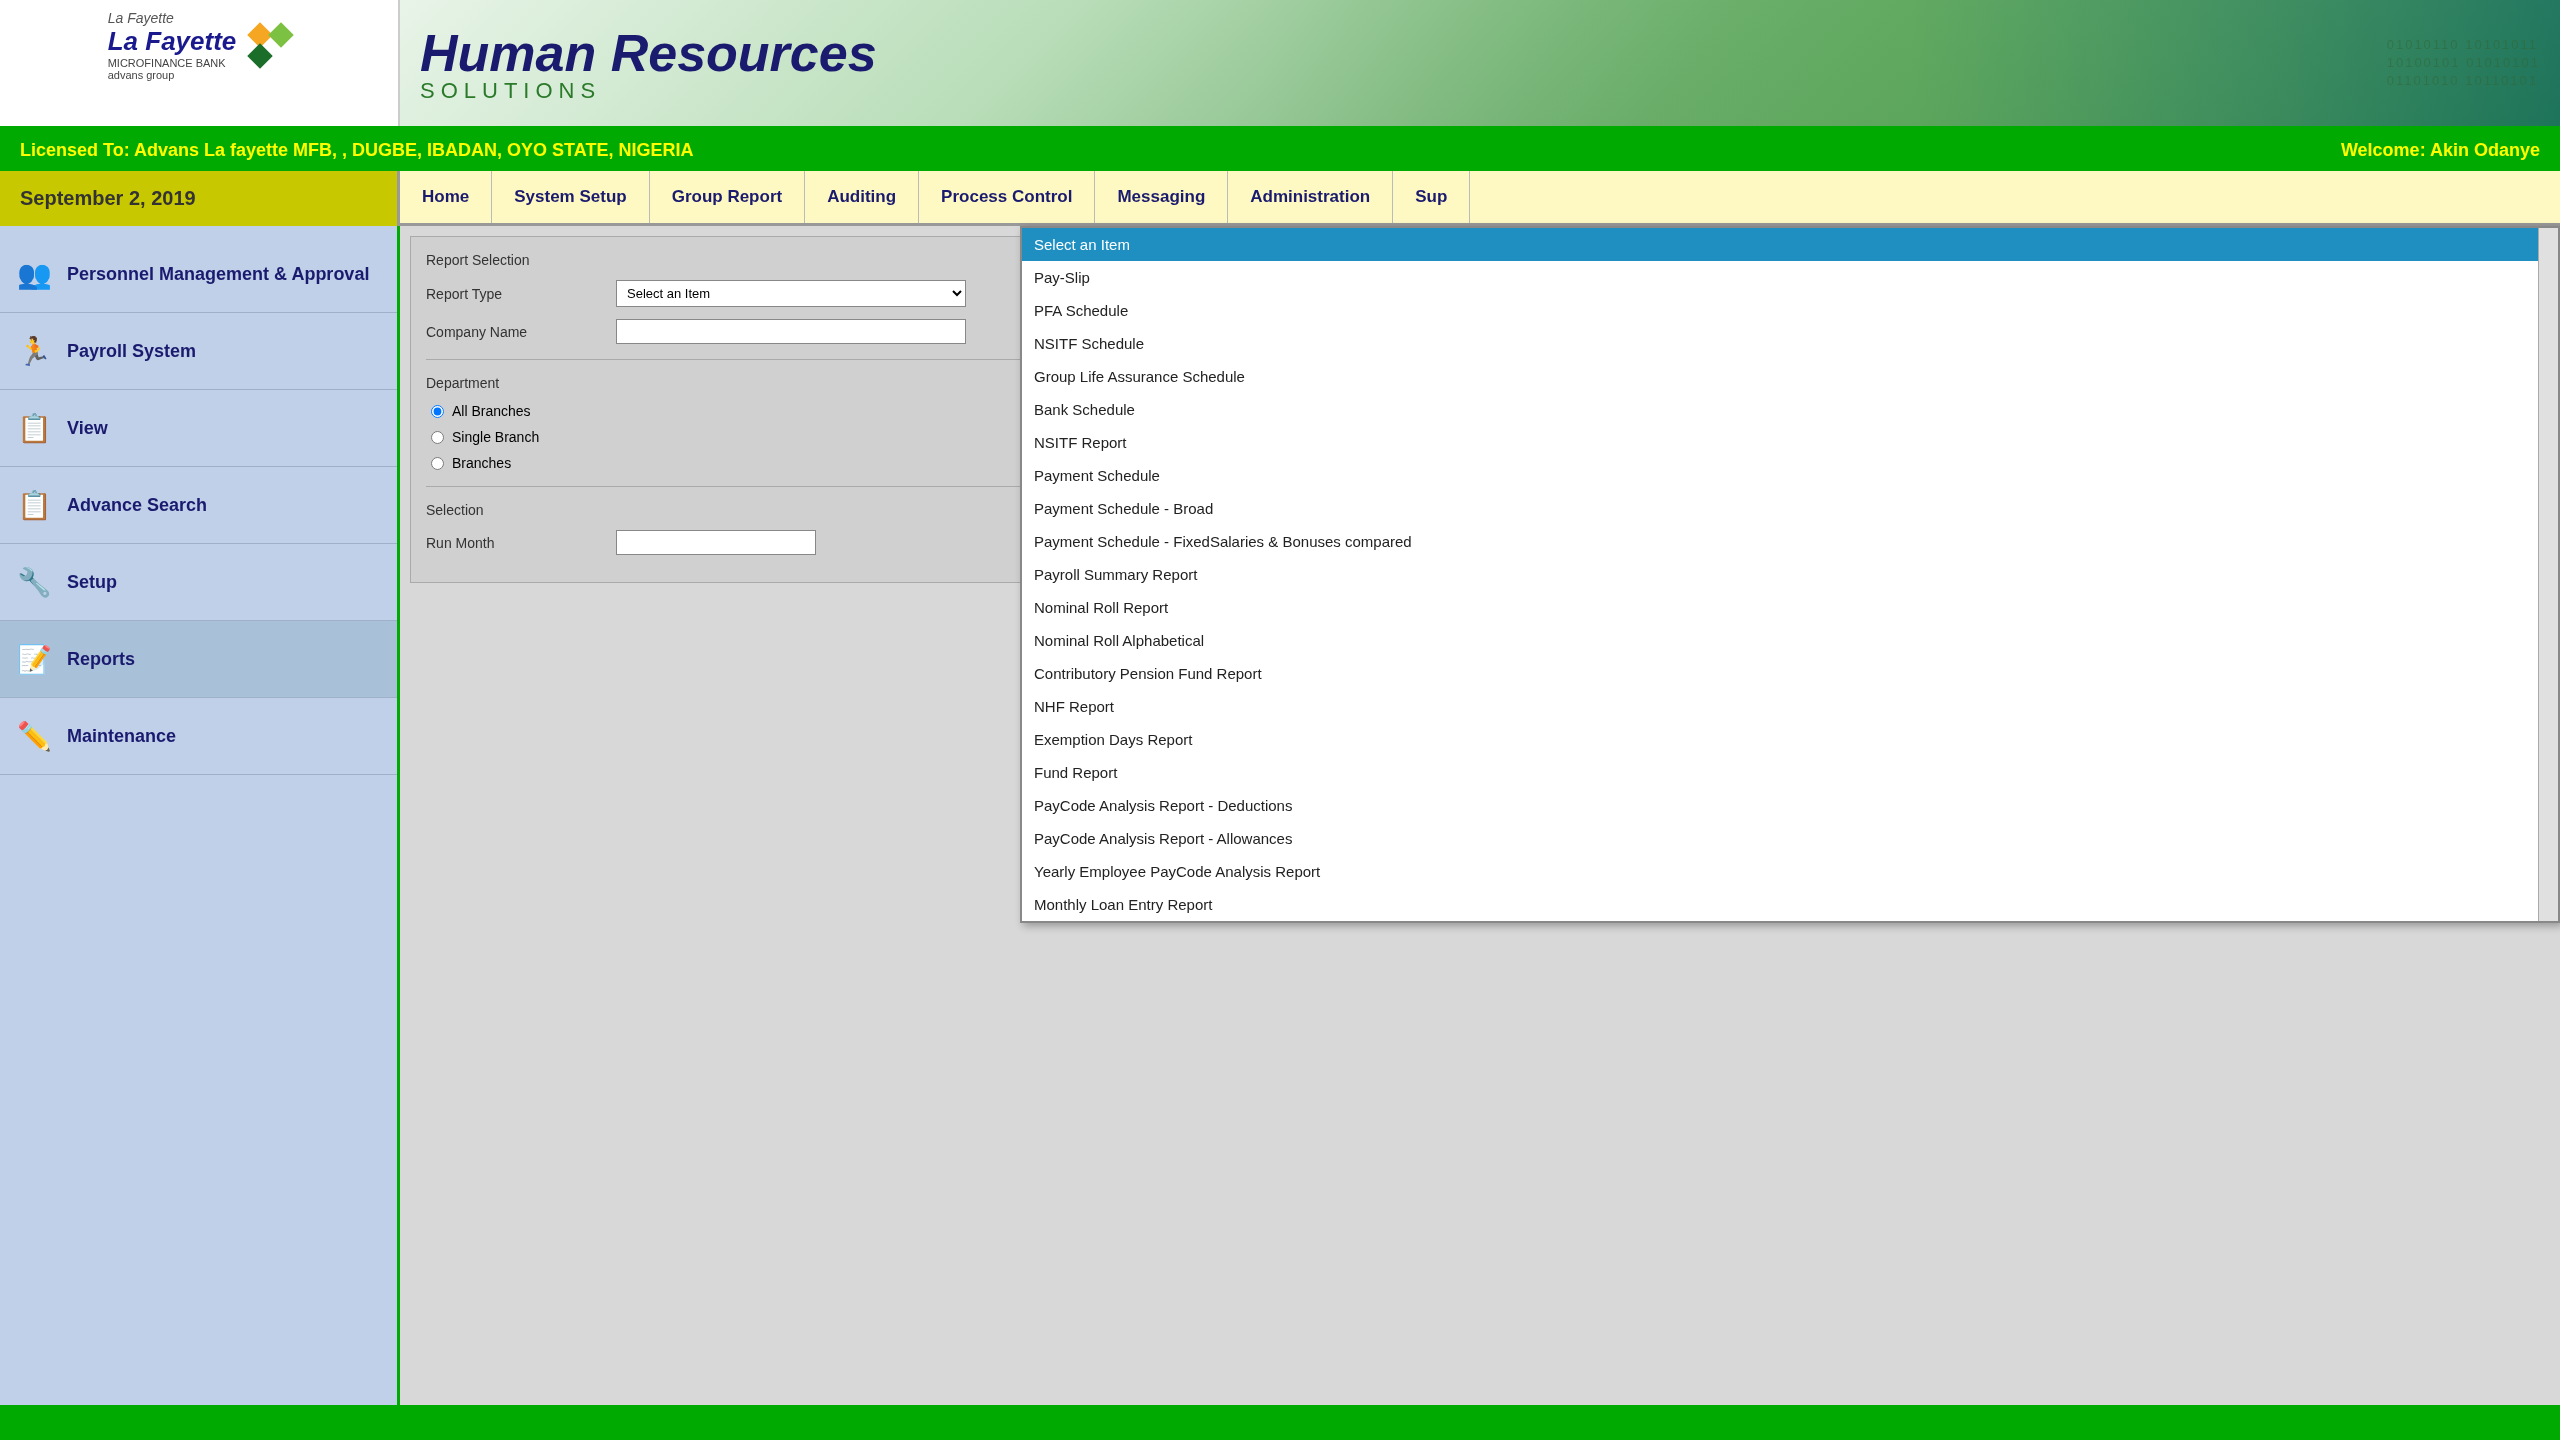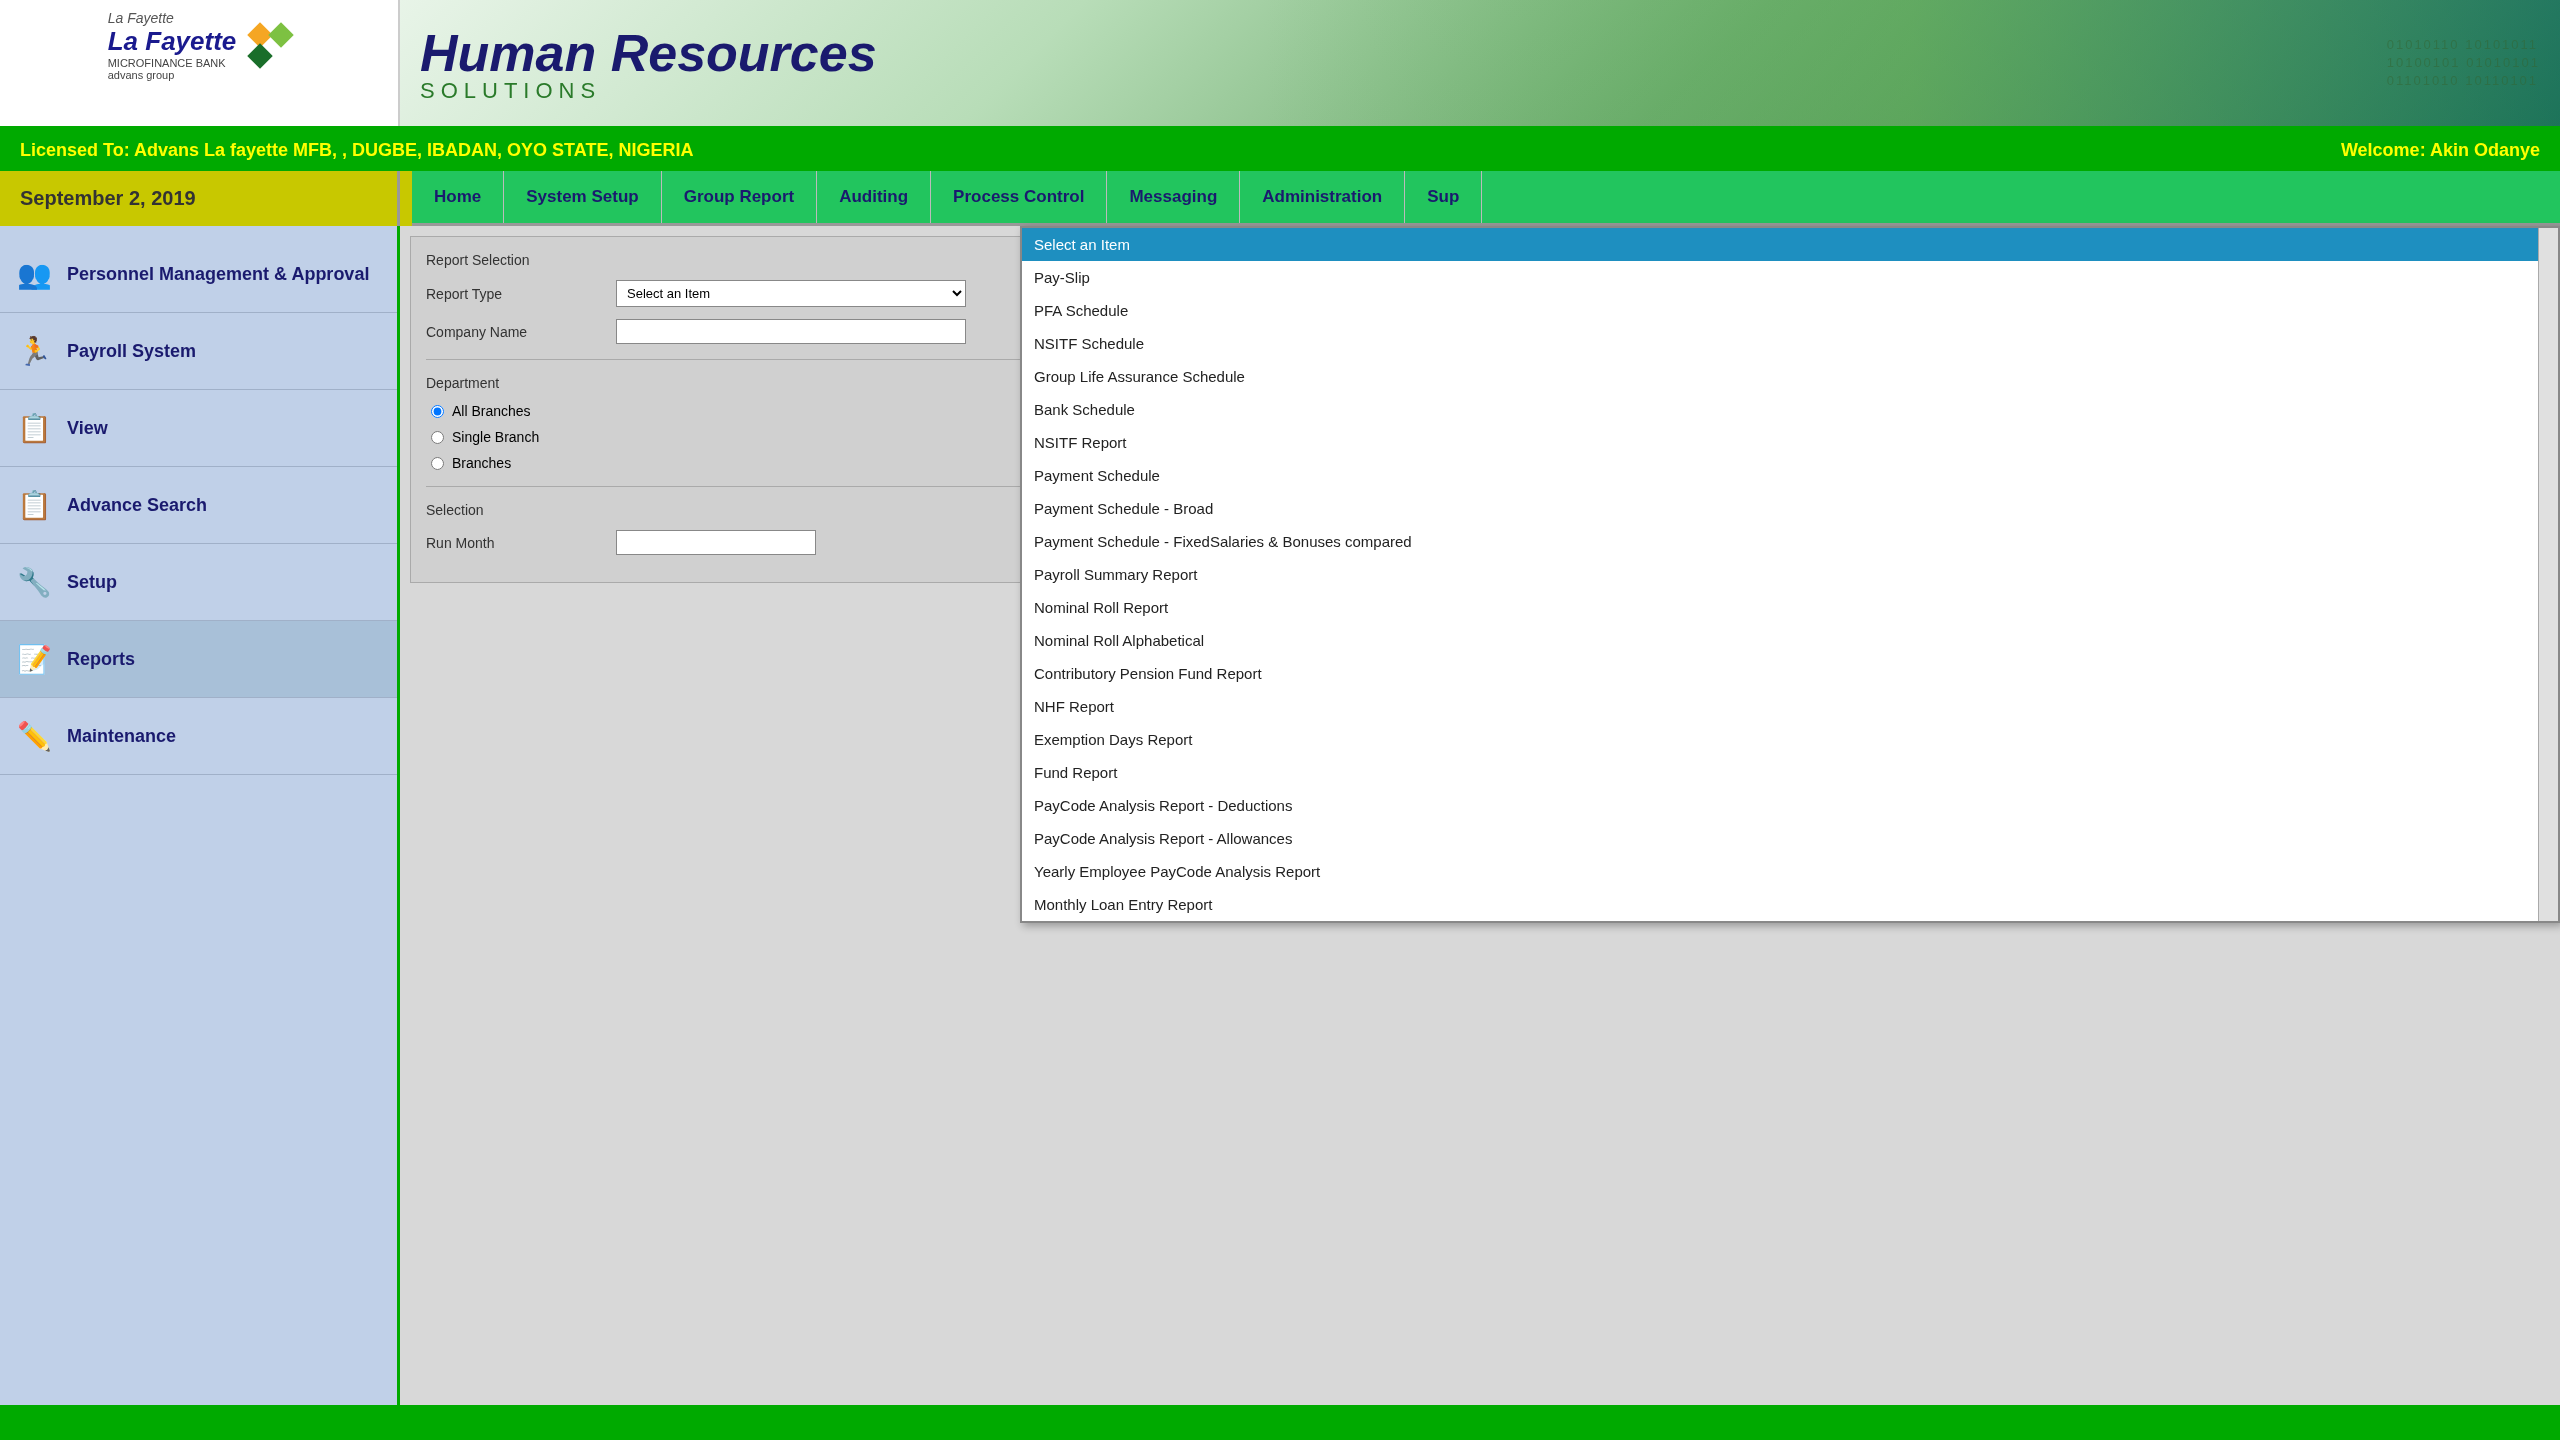--- a/index.html
+++ b/index.html
@@ -69,36 +69,35 @@
       display: flex;
       justify-content: space-between;
       align-items: center;
     }
 
     
     .nav-bar-wrapper {
       display: flex;
       background: #c8c800;
       min-height: 55px;
-      gap: 12px;
     }
     .date-section {
       width: 400px;
       background: #c8c800;
       display: flex;
       align-items: center;
       padding: 0 20px;
       font-size: 20px;
       font-weight: bold;
       color: #333;
       border-right: 3px solid #999;
     }
     .nav-menu {
       flex: 1;
-      background: #22c55e;
+      background: #fef9c3;
       display: flex;
       align-items: stretch;
       border-bottom: 3px solid #999;
     }
     .nav-item {
       padding: 0 22px;
       display: flex;
       align-items: center;
       font-size: 17px;
       color: #1a1a6e;

